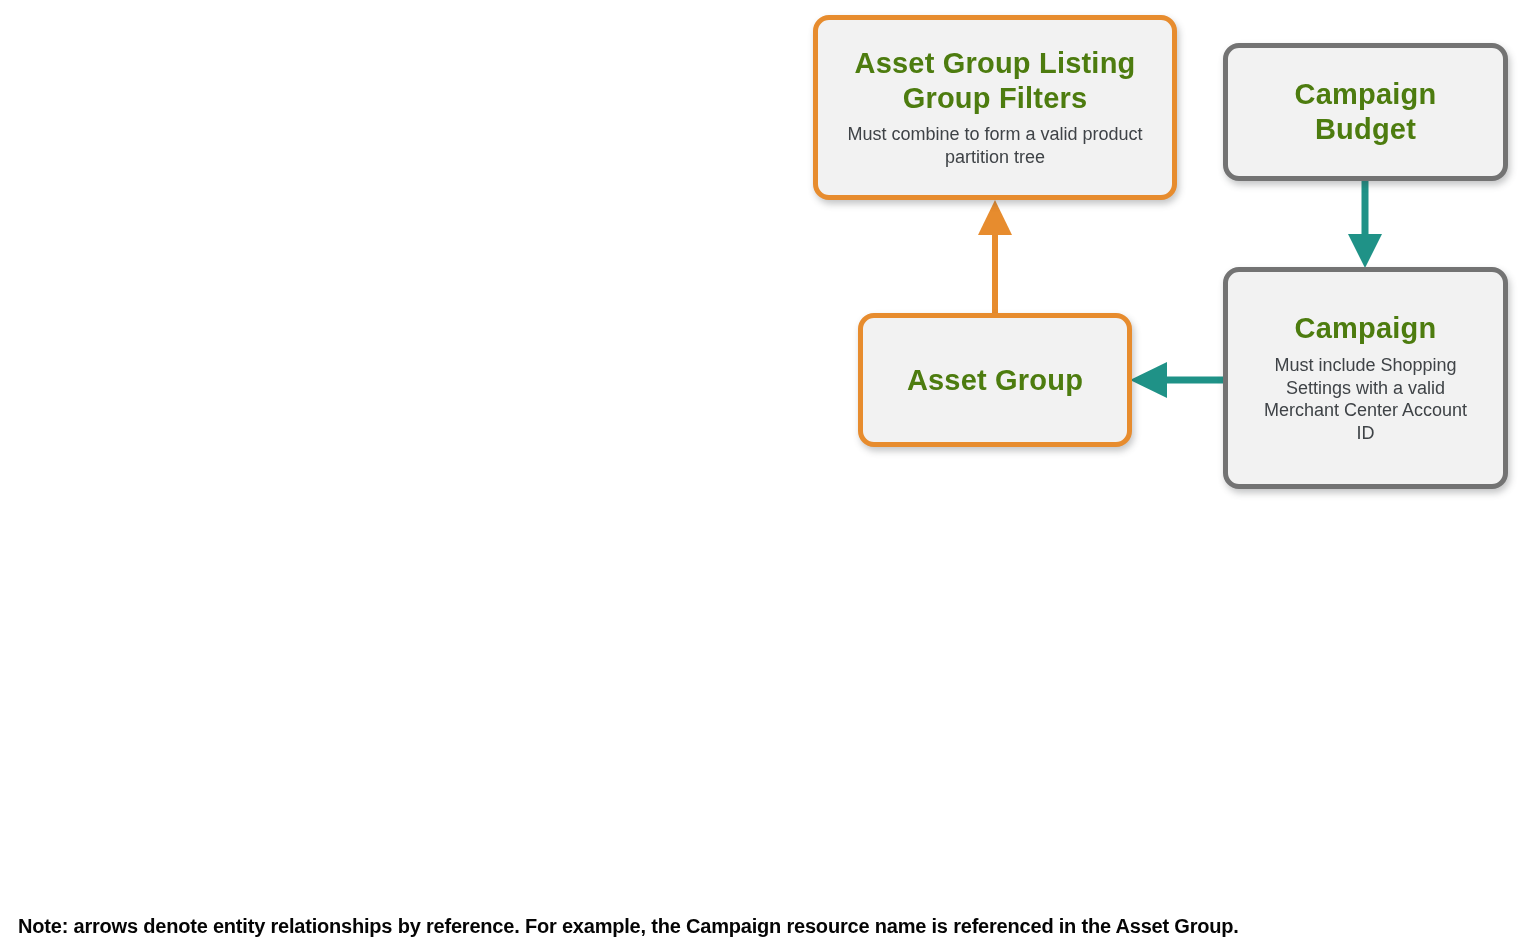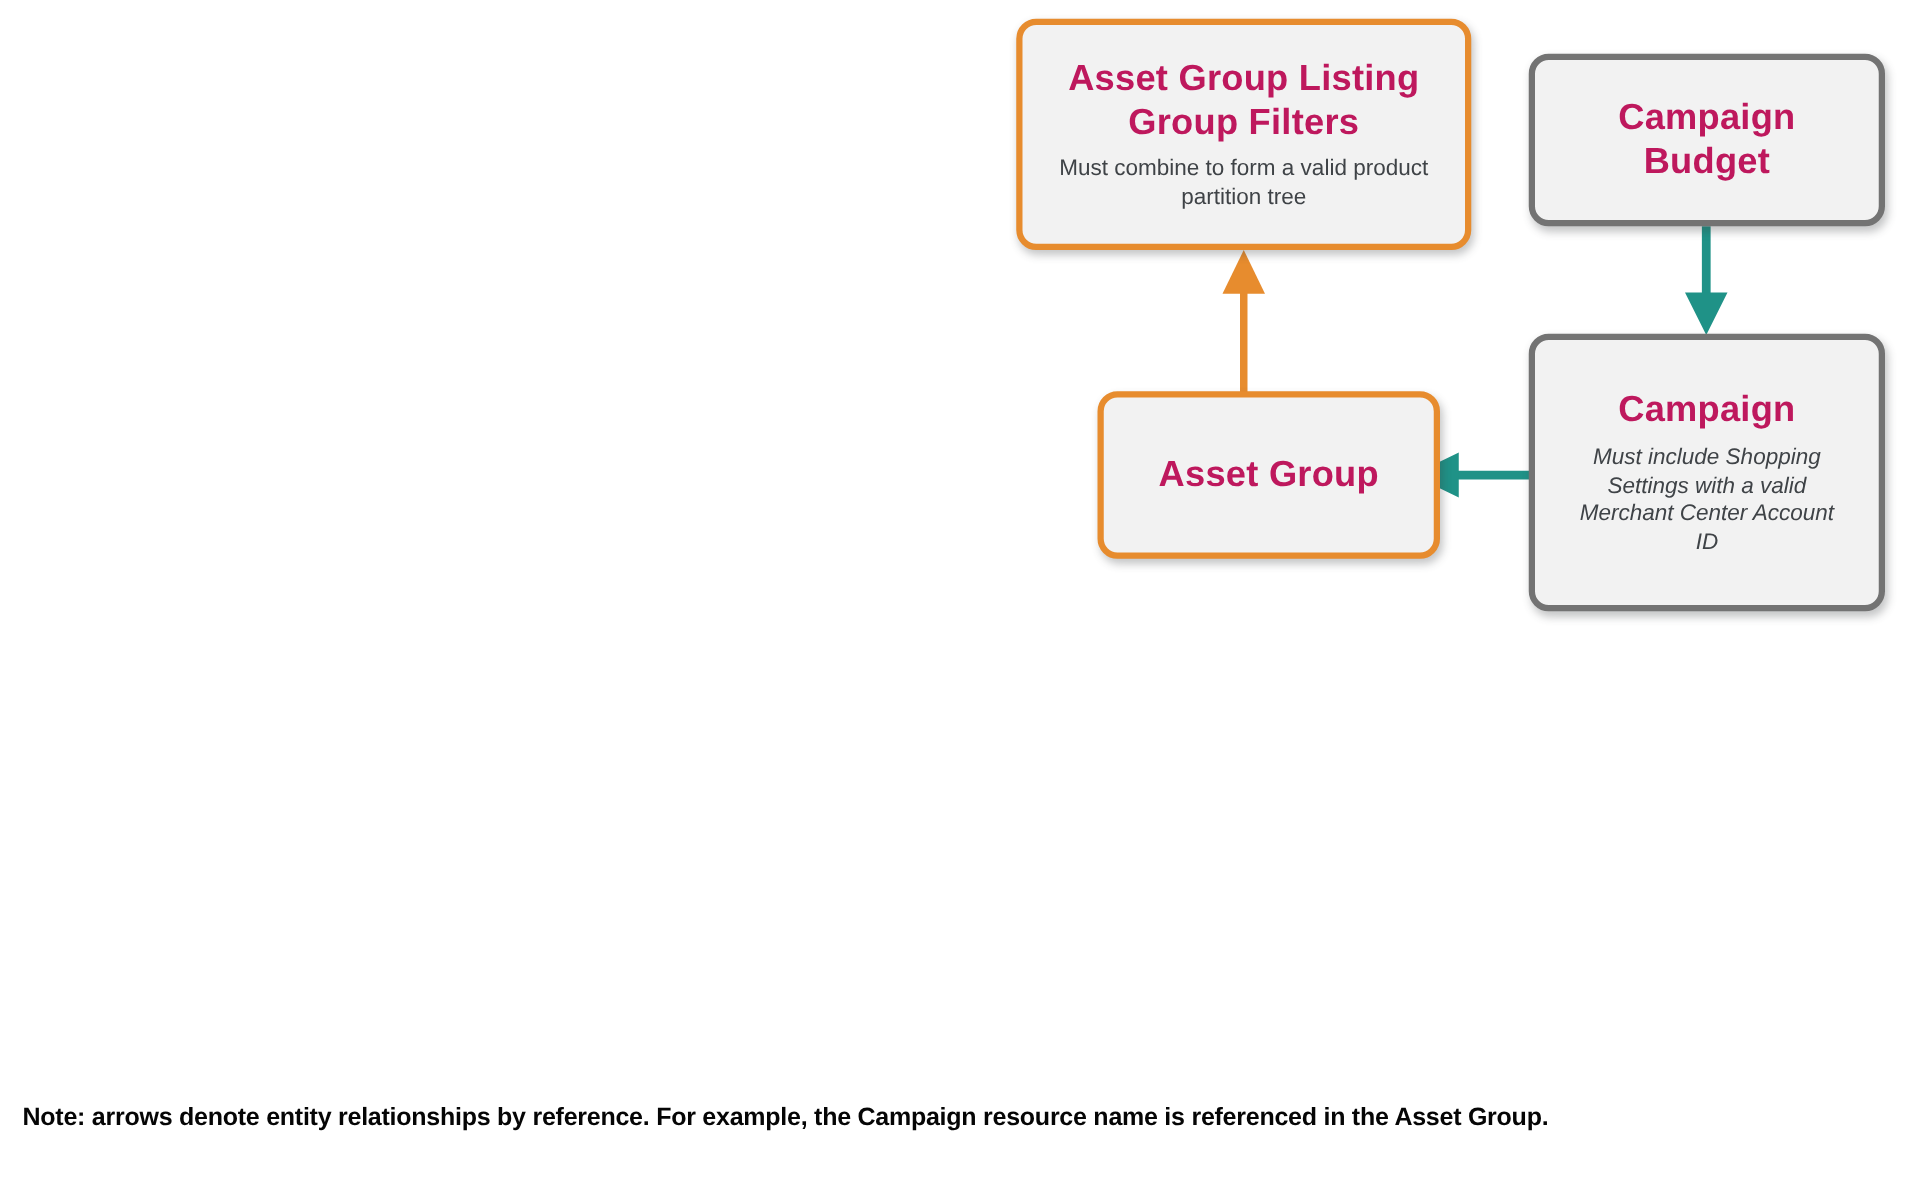--- a/index.html
+++ b/index.html
@@ -32,21 +32,21 @@
     align-items: center;
     text-align: center;
     box-shadow: 2px 4px 7px rgba(60, 64, 67, 0.30);
   }
   .node.orange { border: 5px solid #E78C2E; }
   .node.teal   { border: 5px solid #737373; }
 
   .node-title {
     font-size: 29px;
     font-weight: bold;
-    color: #be185d;
+    color: #4d7c0f;
     line-height: 1.2;
     letter-spacing: 0.2px;
   }
   .node-subtitle {
     font-size: 18px;
     font-weight: normal;
     color: #3F4347;
     line-height: 1.27;
     margin-top: 8px;
   }
@@ -59,32 +59,31 @@
   #node-campaign-budget {
     left: 1223px; top: 43px;
     width: 285px; height: 138px;
     padding: 0 20px;
   }
   #node-campaign {
     left: 1223px; top: 267px;
     width: 285px; height: 222px;
     padding: 11px 20px;
   }
-  #node-campaign .node-subtitle { max-width: 205px; font-style: italic; }
+  #node-campaign .node-subtitle { max-width: 205px; }
   #node-asset-group {
     left: 858px; top: 313px;
     width: 274px; height: 134px;
     padding: 0 14px;
-    margin-left: 20px;
   }
 
   .footnote {
     position: absolute;
     left: 18px;
-    top: 881px;
+    top: 913px;
     width: 1500px;
     font-size: 20px;
     font-weight: bold;
     color: #050505;
     line-height: 1.3;
     letter-spacing: -0.2px;
   }
 </style>
 </head>
 <body>

